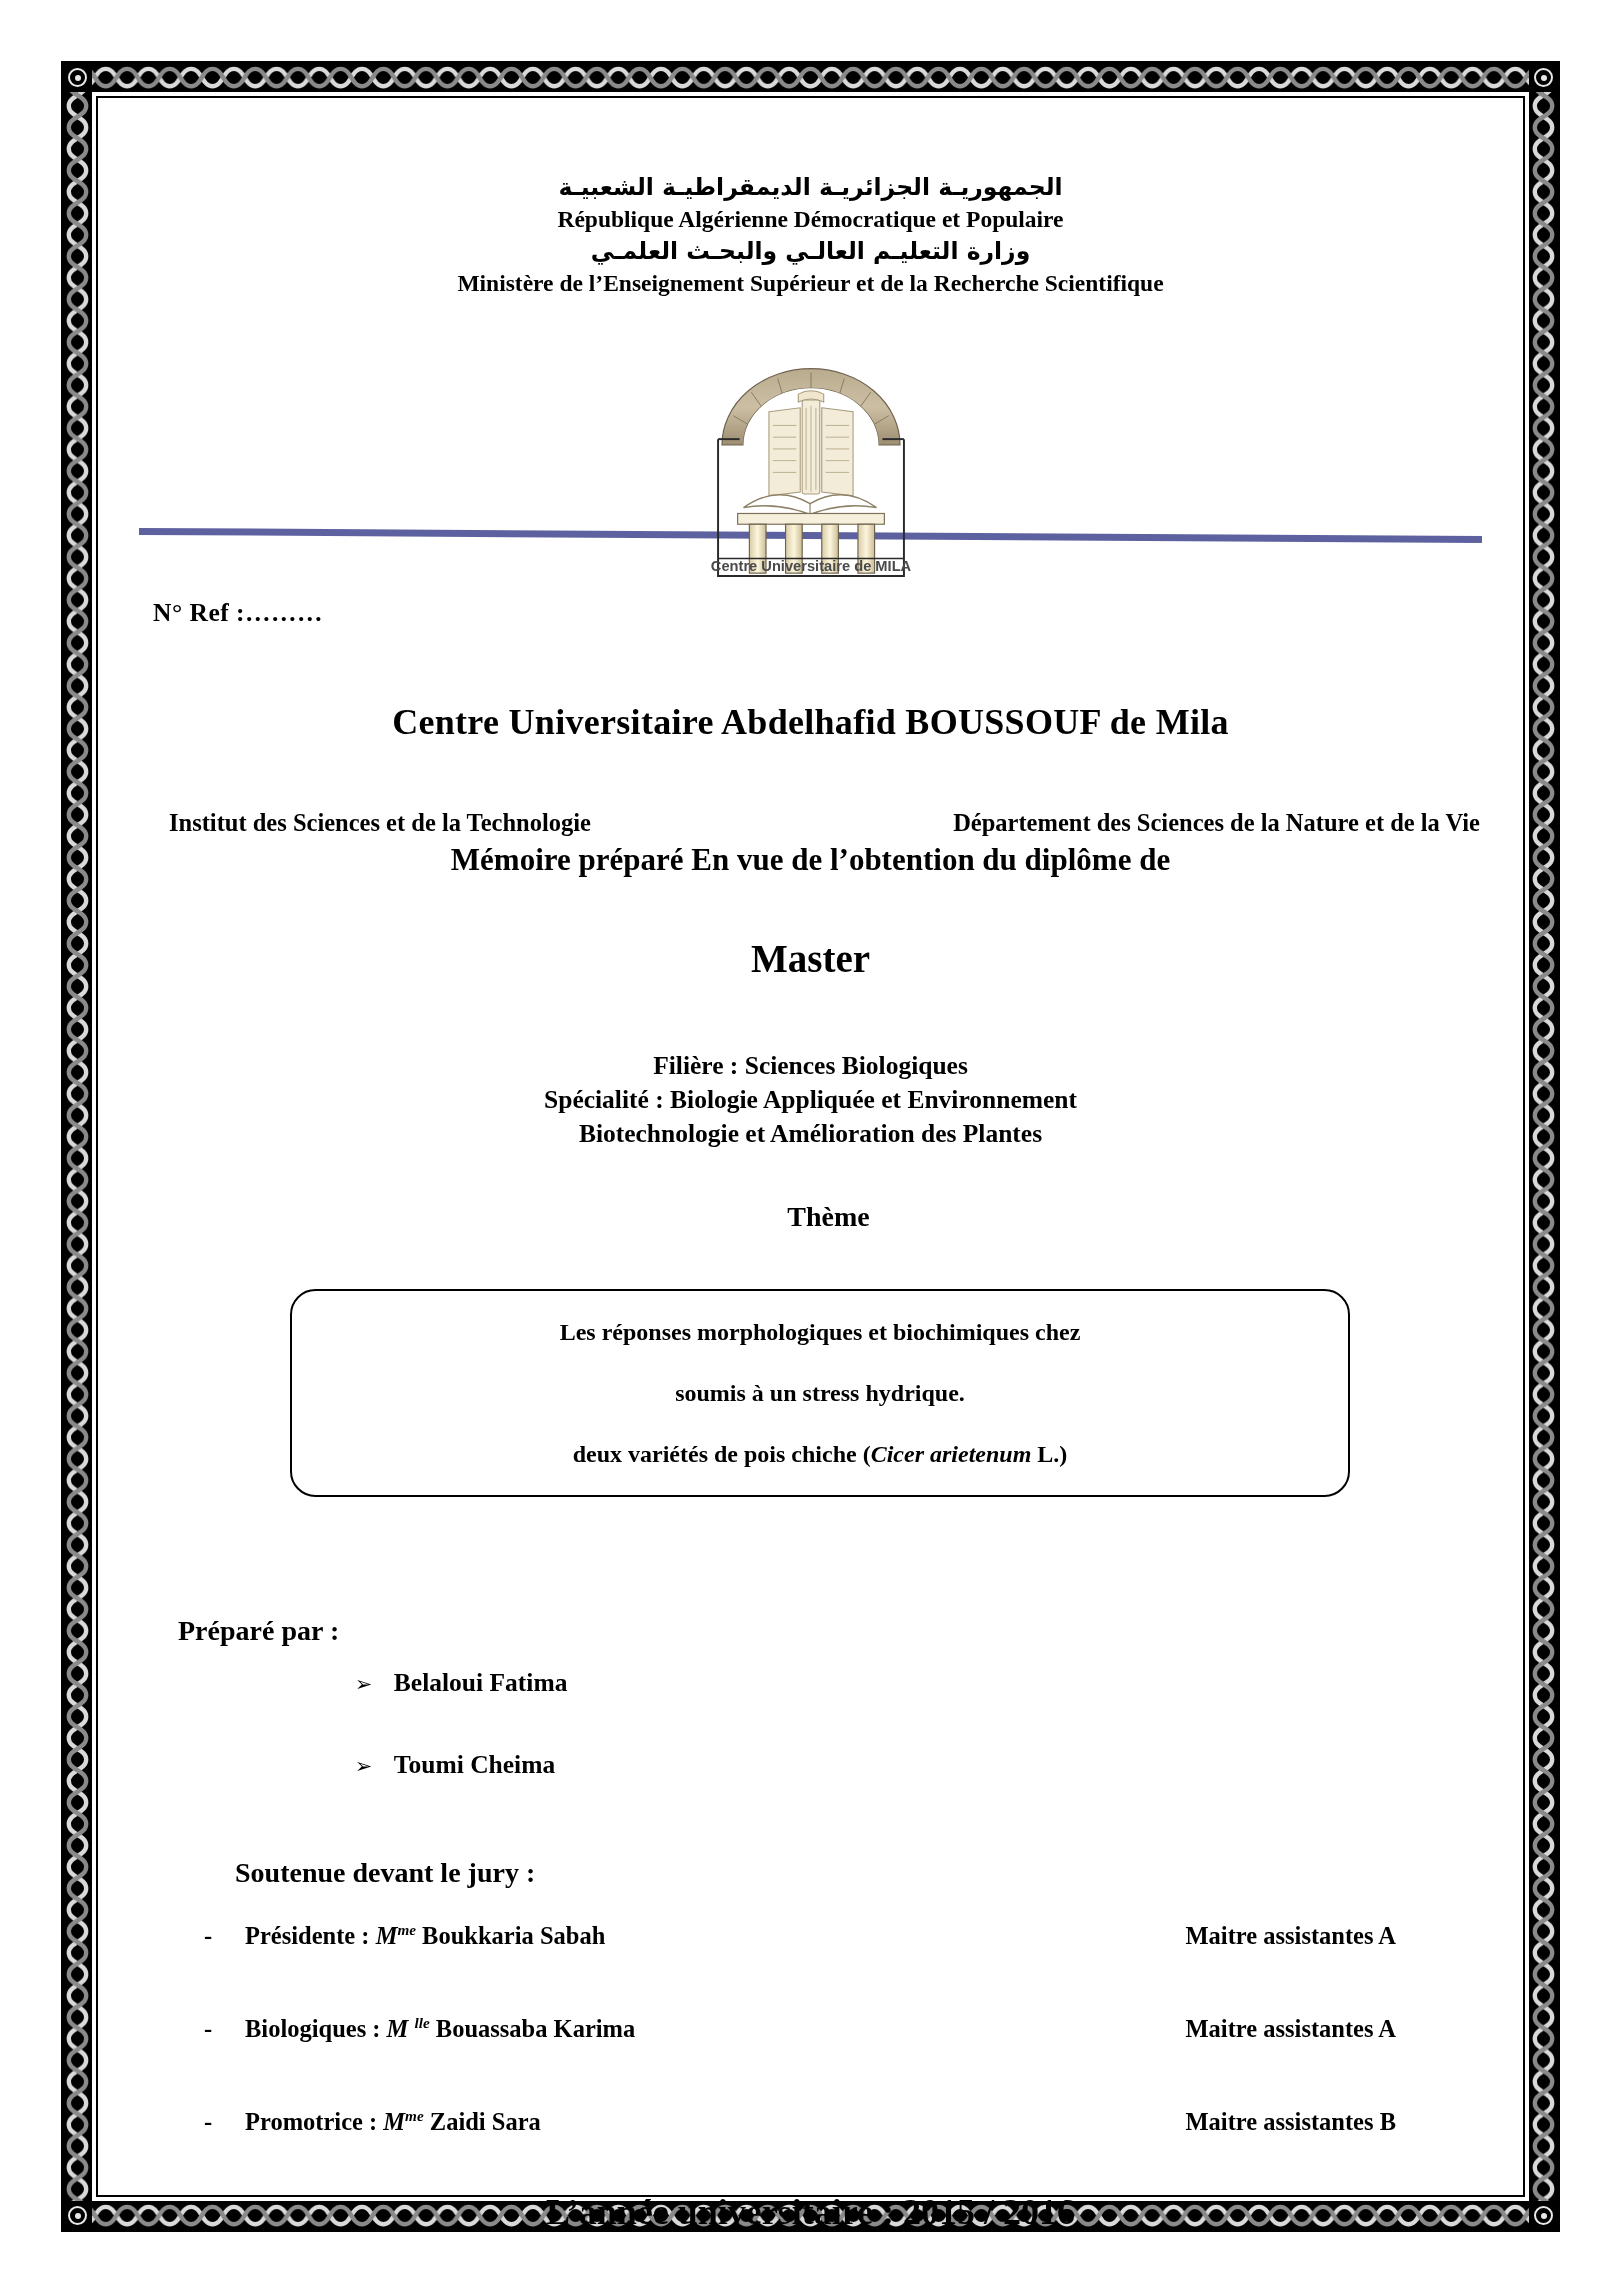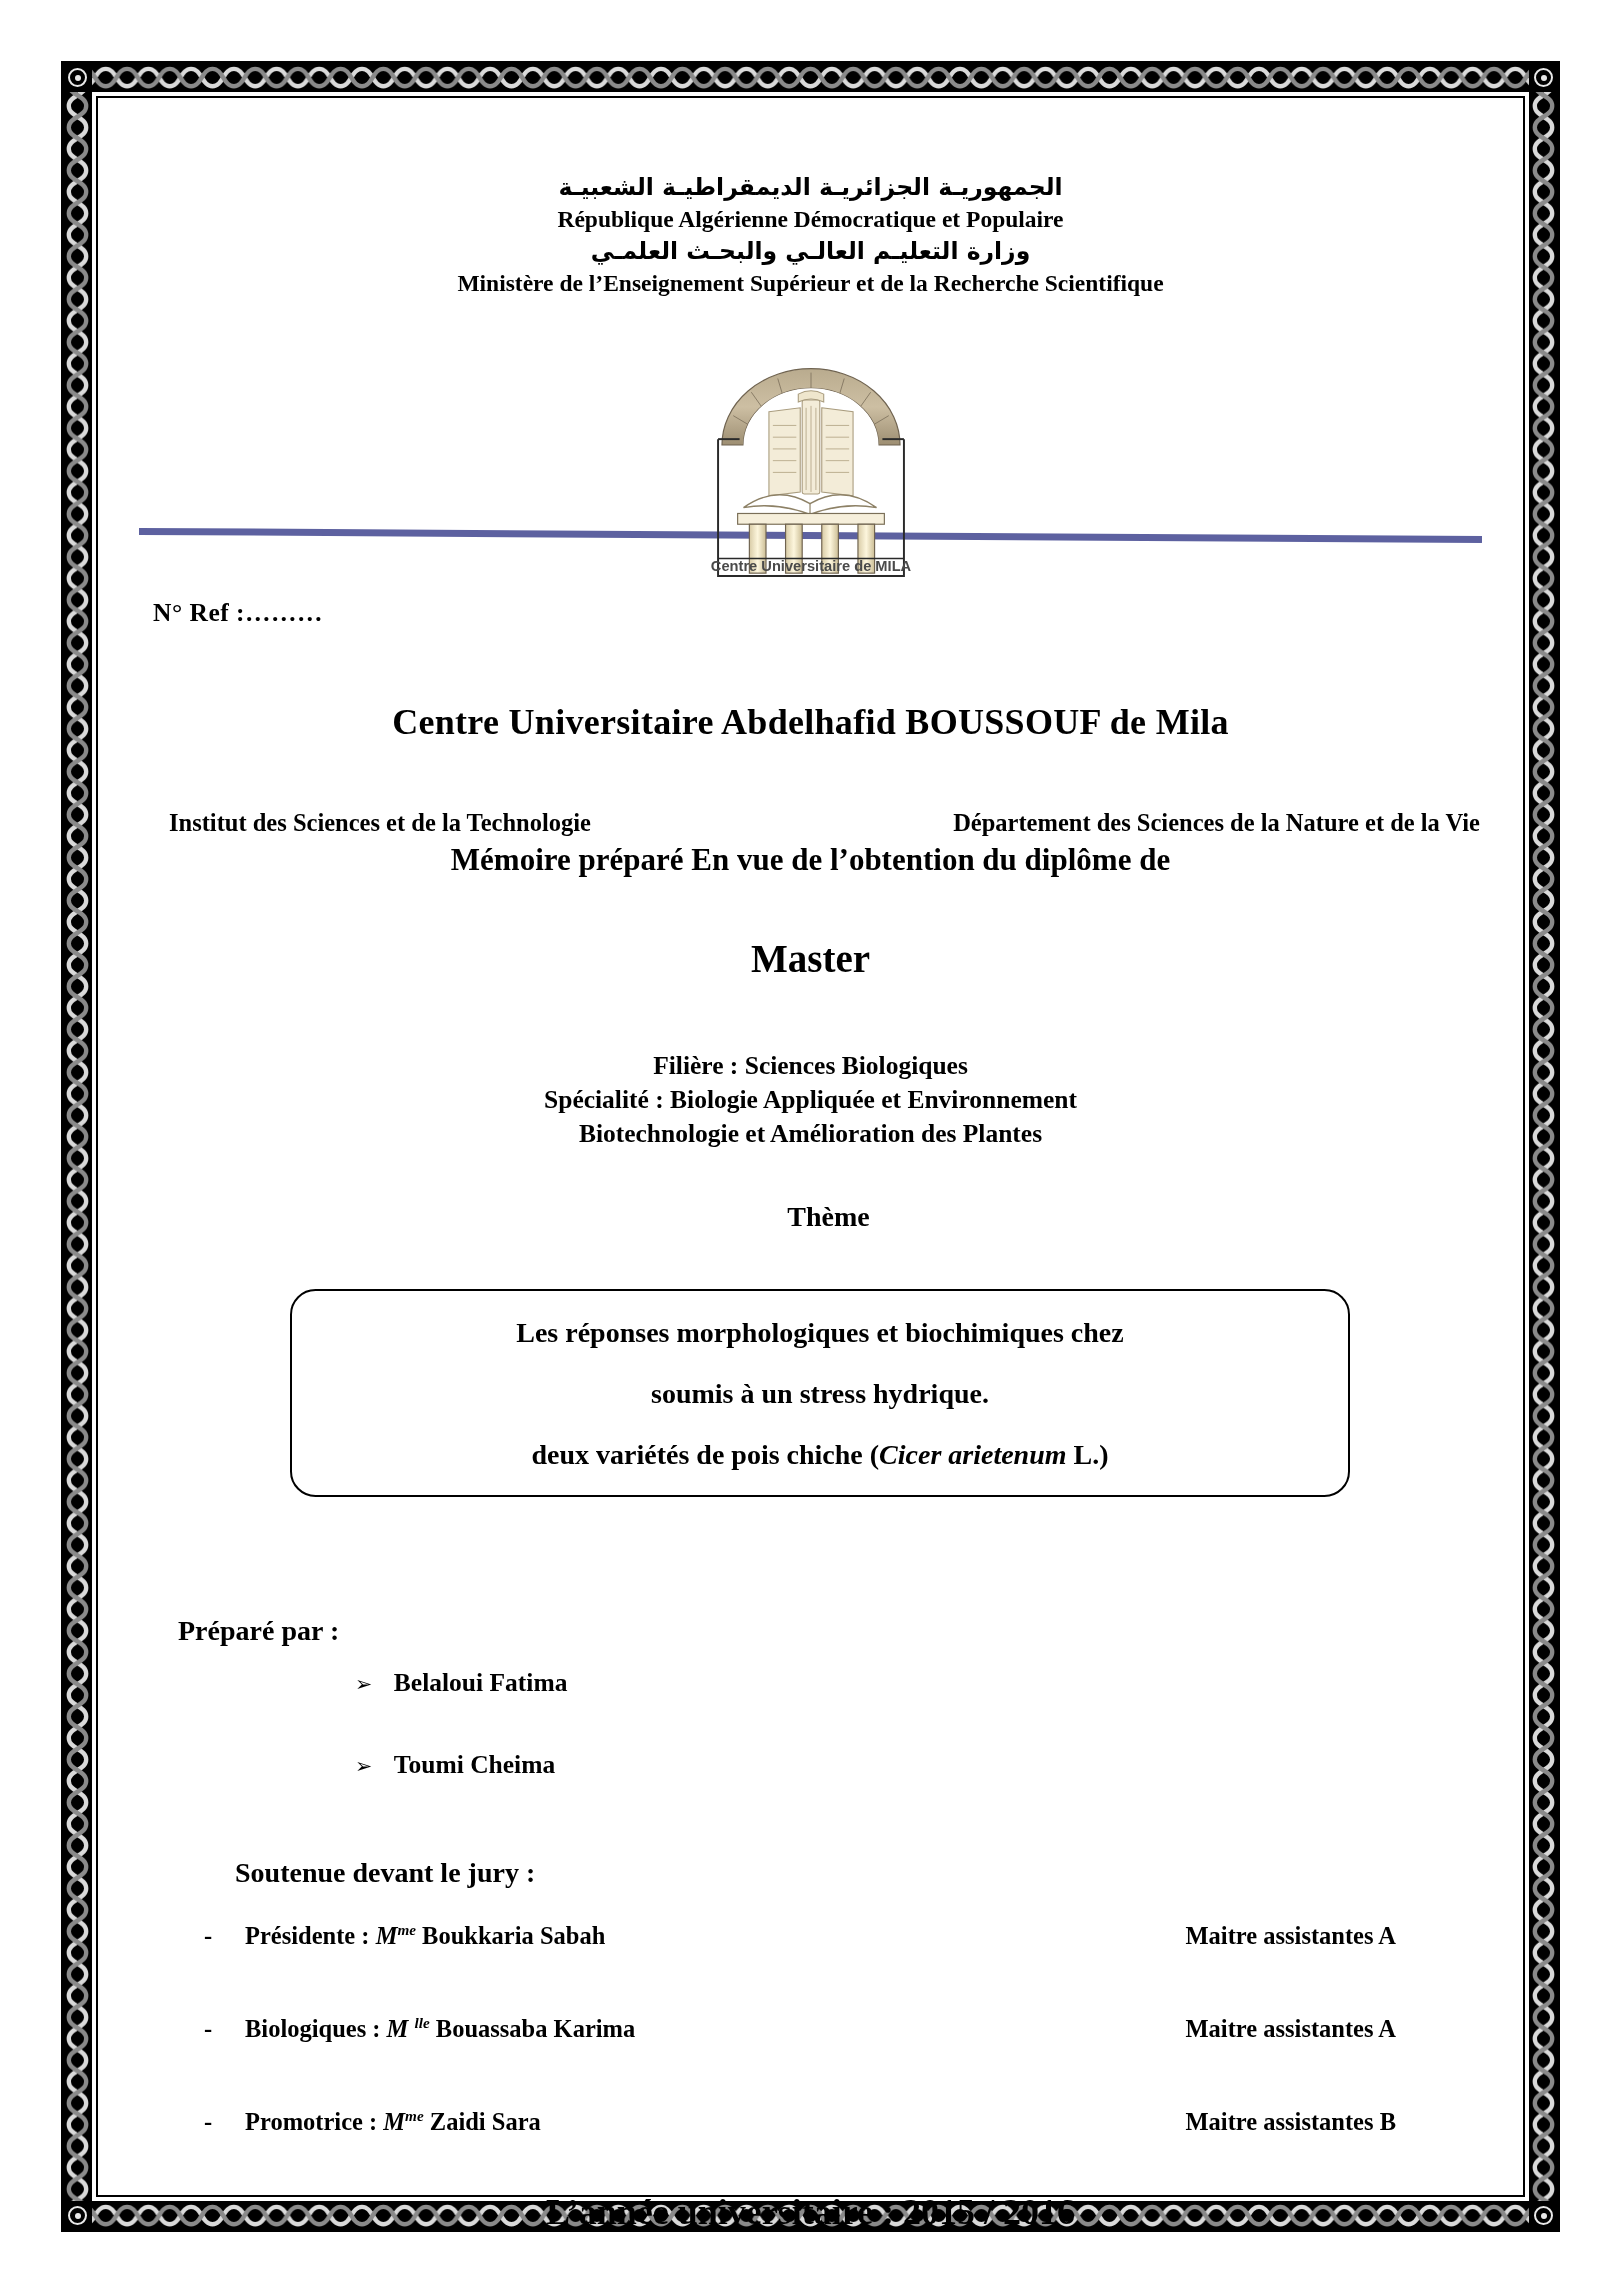--- a/index.html
+++ b/index.html
@@ -208,21 +208,21 @@
     top: 1191px;
     height: 208px;
     border: 2.9px solid #000;
     border-radius: 25.5px;
     box-sizing: border-box;
     display: flex;
     flex-direction: column;
     justify-content: center;
     align-items: center;
     text-align: center;
-    font-size: 28px;
+    font-size: 24px;
     font-weight: bold;
     line-height: 61px;
     padding: 0 23.5px;
   }
   .theme-box .sci { font-style: italic; }
 
   .prepare-label {
     position: absolute;
     left: 80px;
     top: 1517px;

